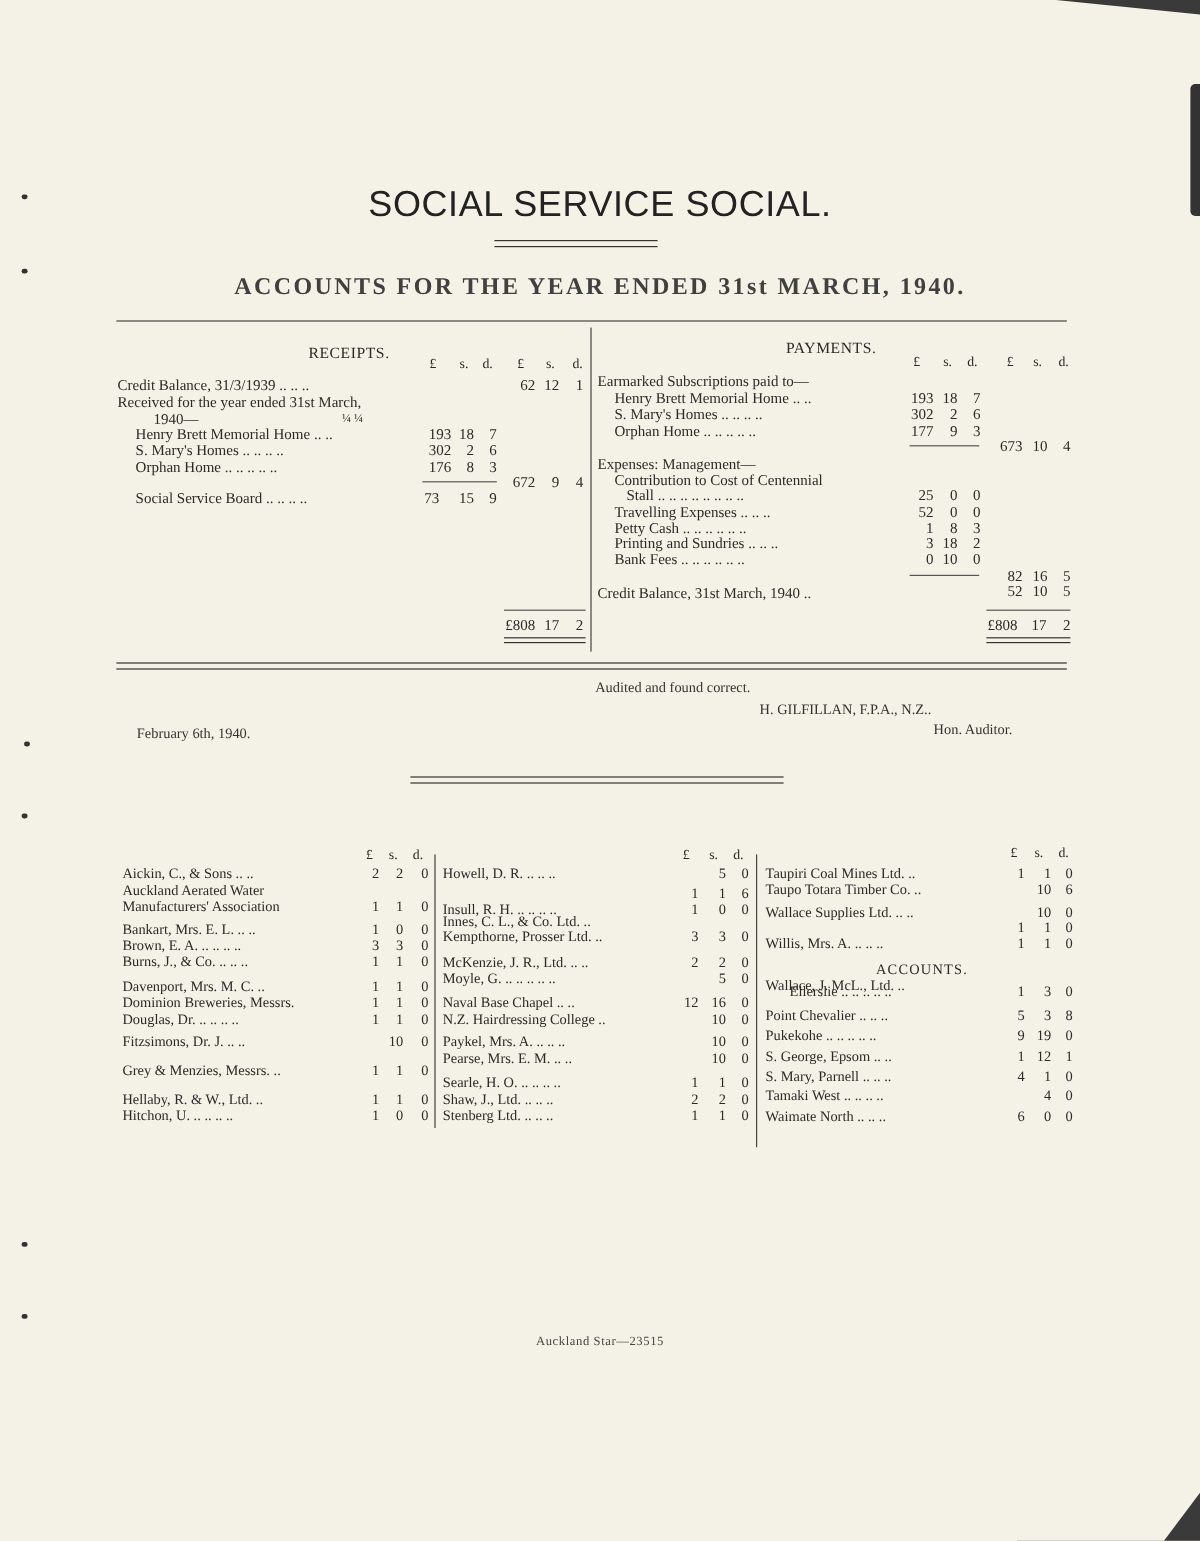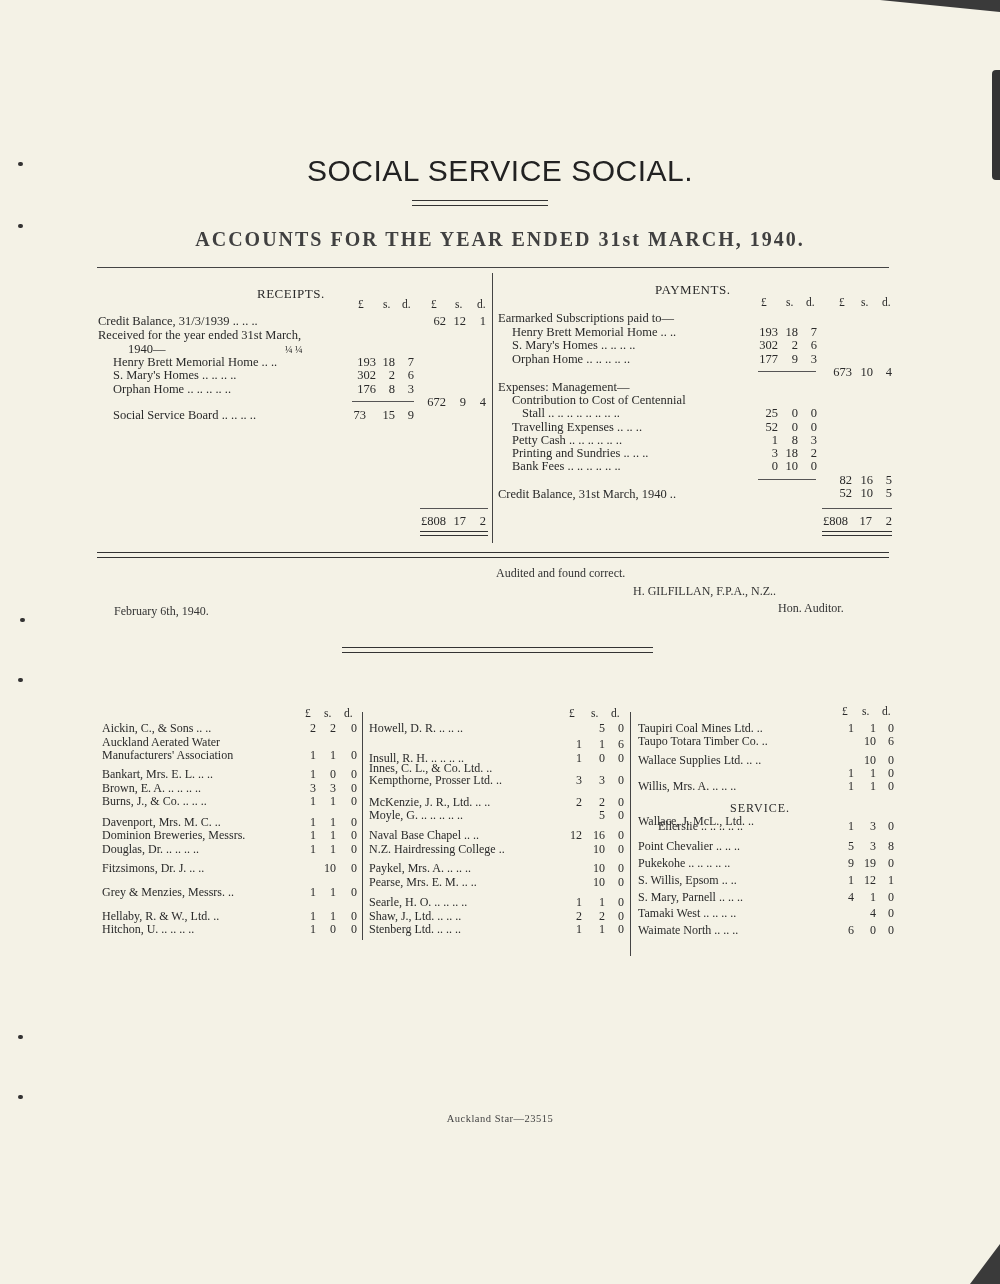--- a/index.html
+++ b/index.html
@@ -326,35 +326,35 @@
       <div class="sub-num" style="left: 884px; top: 754px; width: 10px;">0</div>
       <div class="sub-name" style="left: 638px; top: 767px; margin-top: 48px;">Wallace, J. McL., Ltd.   ..</div>
       <div class="sub-num" style="left: 838px; top: 767px; width: 16px;">1</div>
       <div class="sub-num" style="left: 860px; top: 767px; width: 16px;">1</div>
       <div class="sub-num" style="left: 884px; top: 767px; width: 10px;">0</div>
       <div class="sub-name" style="left: 638px; top: 780px;">Willis, Mrs. A.   ..  ..  ..</div>
       <div class="sub-num" style="left: 838px; top: 780px; width: 16px;">1</div>
       <div class="sub-num" style="left: 860px; top: 780px; width: 16px;">1</div>
       <div class="sub-num" style="left: 884px; top: 780px; width: 10px;">0</div>
     </div>
-  <div class="hdr" style="left:730px;top:801px;font-size:12px;letter-spacing:1px">SERVICE.</div>
+  <div class="hdr" style="left:730px;top:801px;font-size:12px;letter-spacing:1px">ACCOUNTS.</div>
   <div id="col4">
       <div class="sub-name" style="left: 658px; top: 820px;">Ellerslie  ..  ..  ..  ..  ..</div>
       <div class="sub-num" style="left: 838px; top: 820px; width: 16px;">1</div>
       <div class="sub-num" style="left: 860px; top: 820px; width: 16px;">3</div>
       <div class="sub-num" style="left: 884px; top: 820px; width: 10px;">0</div>
       <div class="sub-name" style="left: 638px; top: 840px;">Point Chevalier   ..  ..  ..</div>
       <div class="sub-num" style="left: 838px; top: 840px; width: 16px;">5</div>
       <div class="sub-num" style="left: 860px; top: 840px; width: 16px;">3</div>
       <div class="sub-num" style="left: 884px; top: 840px; width: 10px;">8</div>
       <div class="sub-name" style="left: 638px; top: 857px;">Pukekohe ..  ..  ..  ..  ..</div>
       <div class="sub-num" style="left: 838px; top: 857px; width: 16px;">9</div>
       <div class="sub-num" style="left: 860px; top: 857px; width: 16px;">19</div>
       <div class="sub-num" style="left: 884px; top: 857px; width: 10px;">0</div>
-      <div class="sub-name" style="left: 638px; top: 874px;">S. Willis, Epsom   ..  ..</div>
+      <div class="sub-name" style="left: 638px; top: 874px;">S. George, Epsom   ..  ..</div>
       <div class="sub-num" style="left: 838px; top: 874px; width: 16px;">1</div>
       <div class="sub-num" style="left: 860px; top: 874px; width: 16px;">12</div>
       <div class="sub-num" style="left: 884px; top: 874px; width: 10px;">1</div>
       <div class="sub-name" style="left: 638px; top: 891px;">S. Mary, Parnell   ..  ..  ..</div>
       <div class="sub-num" style="left: 838px; top: 891px; width: 16px;">4</div>
       <div class="sub-num" style="left: 860px; top: 891px; width: 16px;">1</div>
       <div class="sub-num" style="left: 884px; top: 891px; width: 10px;">0</div>
       <div class="sub-name" style="left: 638px; top: 907px;">Tamaki West ..  ..  ..  ..</div>
       <div class="sub-num" style="left: 838px; top: 907px; width: 16px;"></div>
       <div class="sub-num" style="left: 860px; top: 907px; width: 16px;">4</div>

